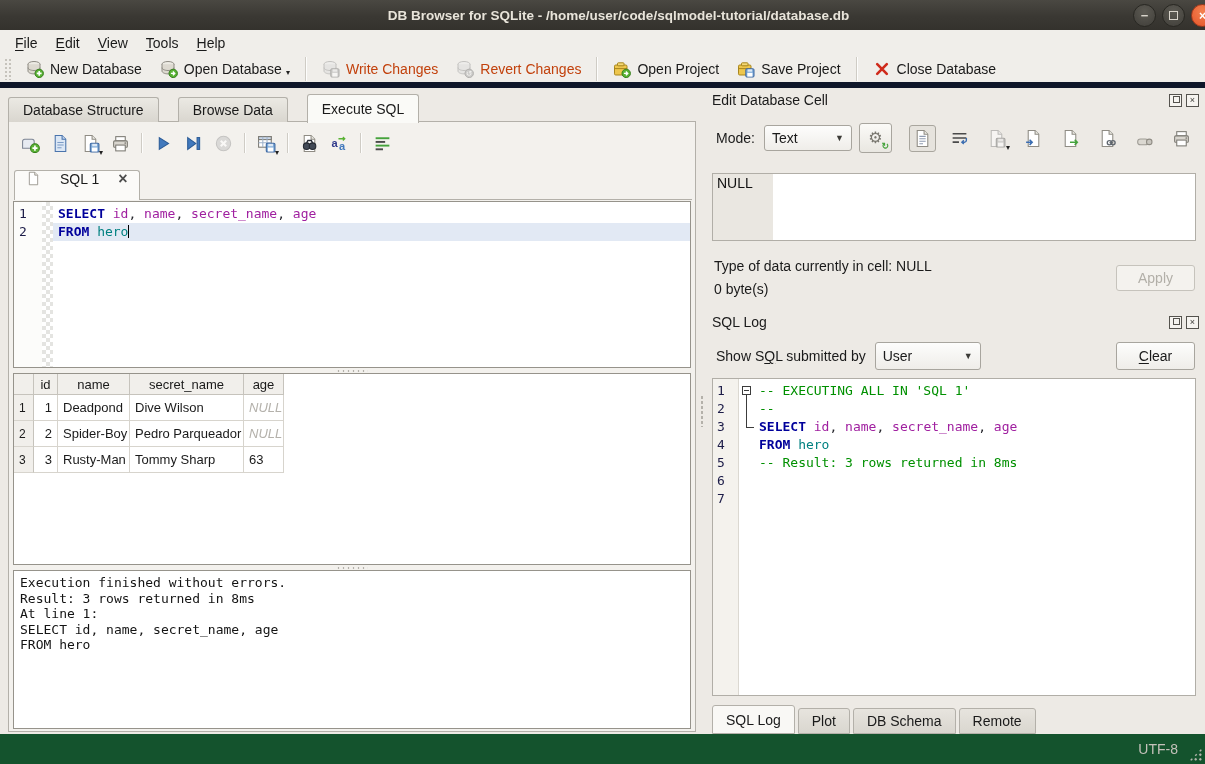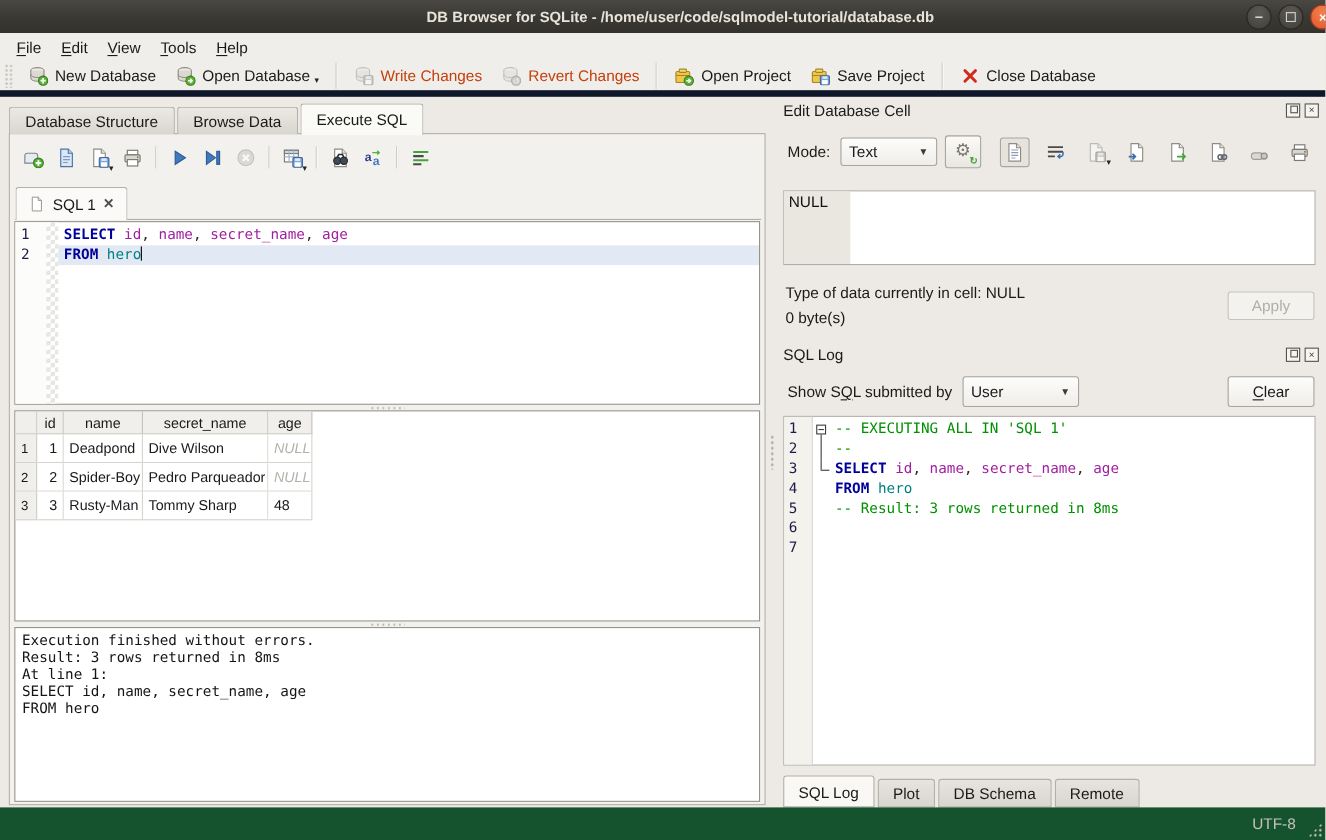--- a/index.html
+++ b/index.html
@@ -36,36 +36,36 @@
   .tb-btn.disabled{color:#c2410c}
   .tb-btn.disabled svg{opacity:.45;filter:grayscale(1)}
   .tb-icon svg{width:18px;height:18px}
   .tb-sep{width:1px;height:24px;background:#cfccc5;border-right:1px solid #fdfdfc;margin:0 6px}
   .tb-caret{font-size:8px;color:#222;align-self:flex-end;padding-bottom:1px;margin-left:-2px}
 
   
   .main-tabs{position:absolute;left:8px;top:94px;height:28px;display:flex;align-items:flex-end;z-index:3}
   .mtab{height:24px;padding:0 14px;display:flex;align-items:center;
     background:linear-gradient(#ebe9e3,#d9d6cf);border:1px solid #b3b0a9;border-bottom:none;
-    border-radius:3px 3px 0 0;margin-right:2px}
+    border-radius:3px 3px 0 0;margin-right:19px}
   .mtab.active{height:28px;background:#fafaf7;margin-bottom:-1px;z-index:4;position:relative}
   .page{position:absolute;left:8px;top:121px;width:688px;height:611px;background:#f3f1ed;
     border:1px solid #b3b0a9;box-sizing:border-box}
 
   .sqlbar{position:absolute;left:8px;top:7px;height:28px;display:flex;align-items:center;gap:3px}
   .sbtn{width:27px;height:27px;display:flex;align-items:center;justify-content:center;position:relative}
   .sbtn svg{width:19px;height:19px}
   .sbtn.disabled svg{opacity:.5;filter:grayscale(1)}
   .sbtn .tb-caret{position:absolute;right:1px;bottom:0;padding:0;margin:0}
   .sqlbar .tb-sep{height:20px;margin:0 4px}
 
   .sqltabs{position:absolute;left:5px;top:46px;right:3px;height:31px;display:flex;align-items:flex-end;
     border-bottom:1px solid #b3b0a9}
   .sqltab{height:29px;background:#fbfaf8;border:1px solid #b3b0a9;border-bottom:none;
-    border-radius:3px 3px 0 0;display:flex;align-items:center;gap:7px;padding:0 11px;
+    border-radius:3px 3px 0 0;display:flex;align-items:flex-start;gap:19px;padding:0 11px;
     margin-bottom:-1px;position:relative;z-index:2}
   .sqltab svg{width:15px;height:15px}
   .close-x{font-weight:bold;color:#4d4d4d;font-size:16px;line-height:1}
 
   .editor{position:absolute;left:4px;top:79px;width:678px;height:167px;background:#fff;
     border:1px solid #96938b;box-sizing:border-box;display:flex;
     font-family:"DejaVu Sans Mono",monospace;font-size:13px}
   .ed-gutter{width:28px;background:#fcfcfa;padding-top:3px;color:#1c1c48}
   .ed-gutter div{height:18px;line-height:18px;padding-left:5px}
   .ed-margin{width:11px;background-color:#fff;
@@ -448,21 +448,21 @@
         <div class="gcell null">NULL</div>
         <div class="gcell grhead">2</div>
         <div class="gcell num-r">2</div>
         <div class="gcell">Spider-Boy</div>
         <div class="gcell">Pedro Parqueador</div>
         <div class="gcell null">NULL</div>
         <div class="gcell grhead">3</div>
         <div class="gcell num-r">3</div>
         <div class="gcell">Rusty-Man</div>
         <div class="gcell">Tommy Sharp</div>
-        <div class="gcell">48</div>
+        <div class="gcell">63</div>
       </div>
   </div>
 
   <div class="hsplit" style="top:443px">
       <div class="dots"></div>
     </div>
 
   <div class="statusbox" id="status-text">Execution finished without errors.
 Result: 3 rows returned in 8ms
 At line 1:

